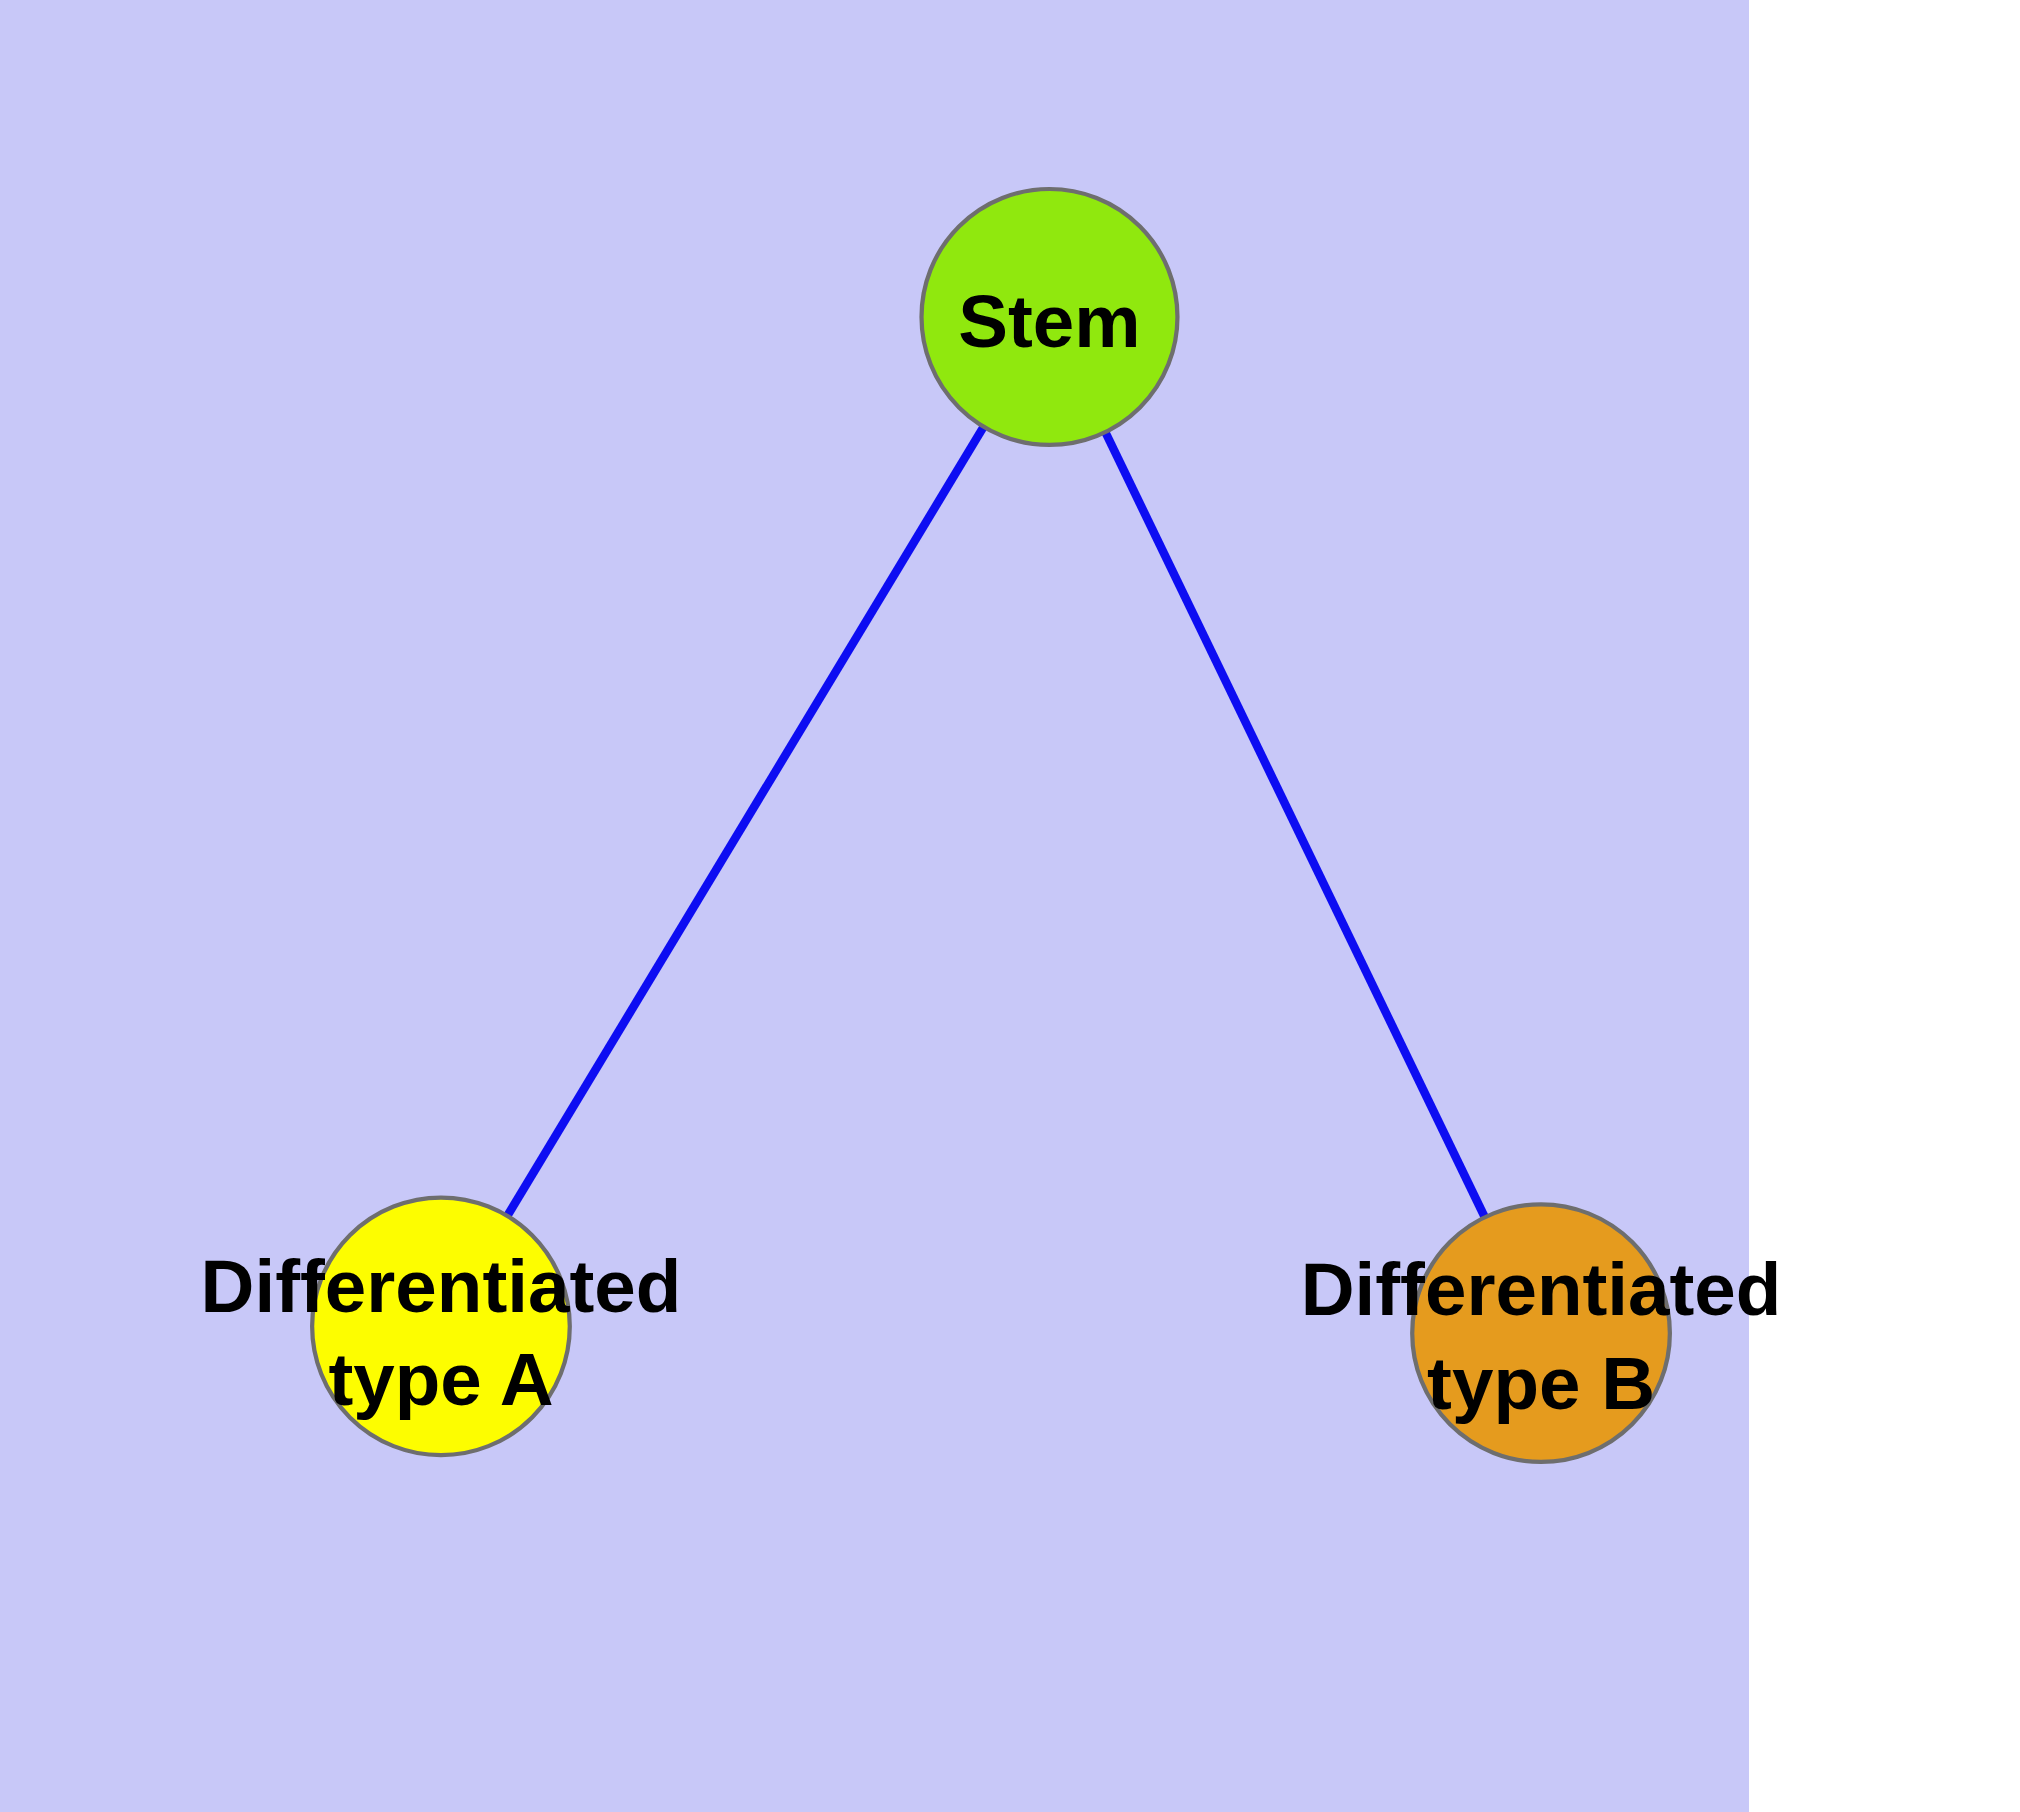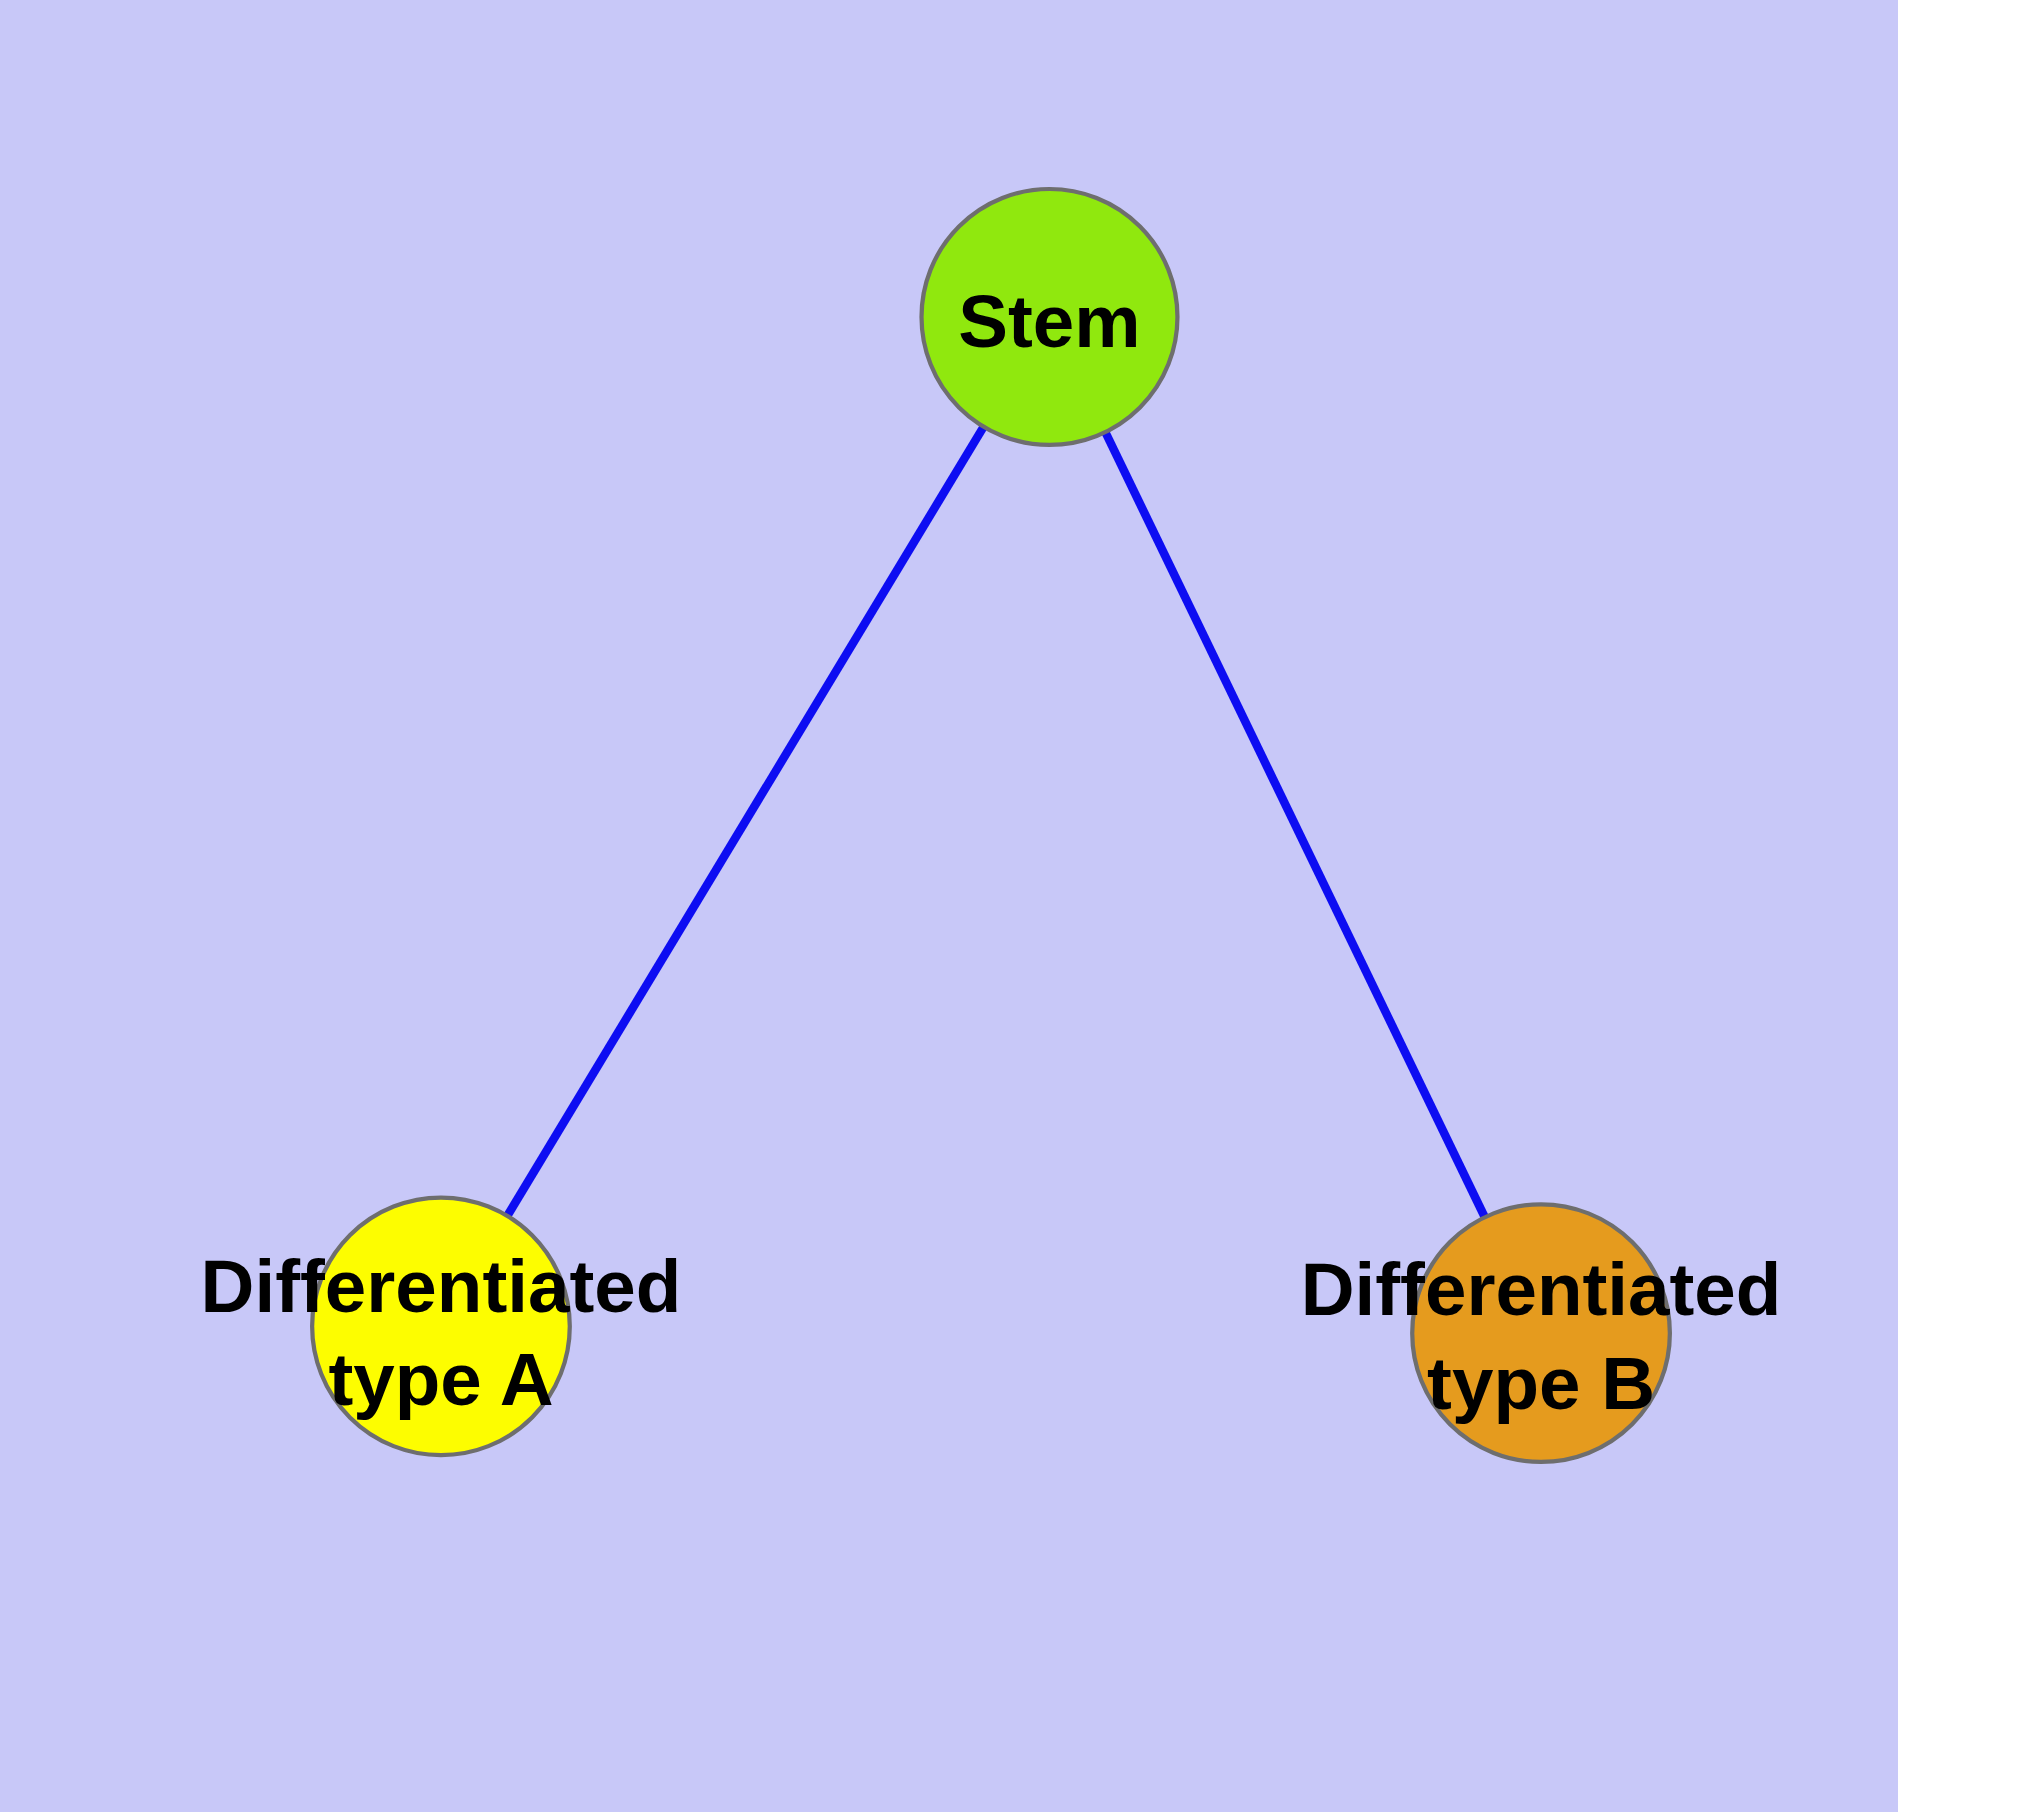--- a/index.html
+++ b/index.html
@@ -5,21 +5,21 @@
   html, body {
     margin: 0;
     padding: 0;
     width: 2021px;
     height: 1812px;
     overflow: hidden;
     font-family: "Liberation Sans", sans-serif;
   }
   .canvas {
     position: relative;
-    width: 1898px;
+    width: 1749px;
     height: 1812px;
     background: #C8C8F8;
   }
   svg.diagram {
     display: block;
     width: 2021px;
     height: 1812px;
   }
   .edge {
     stroke-width: 10;

